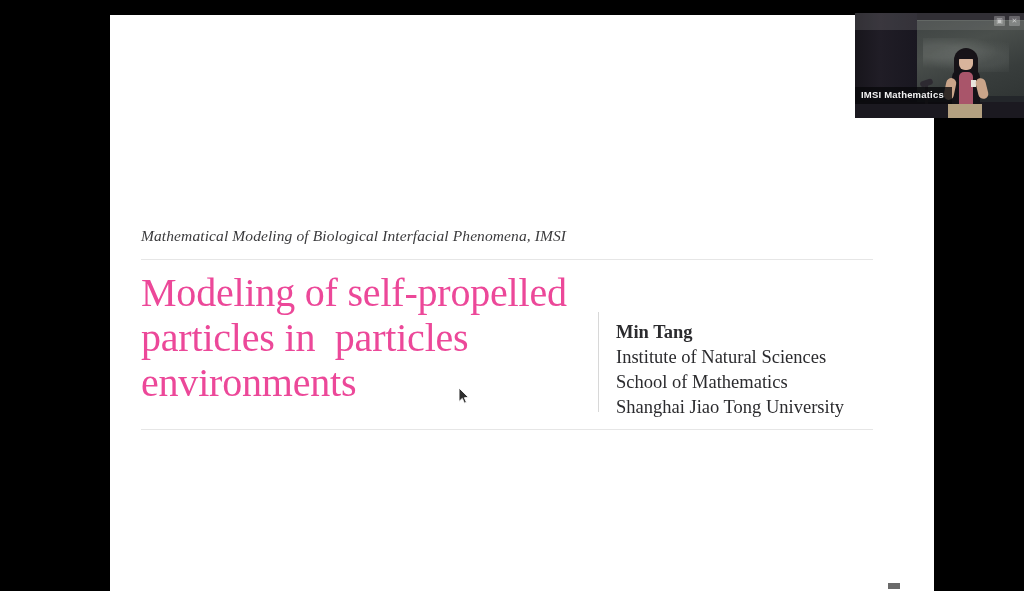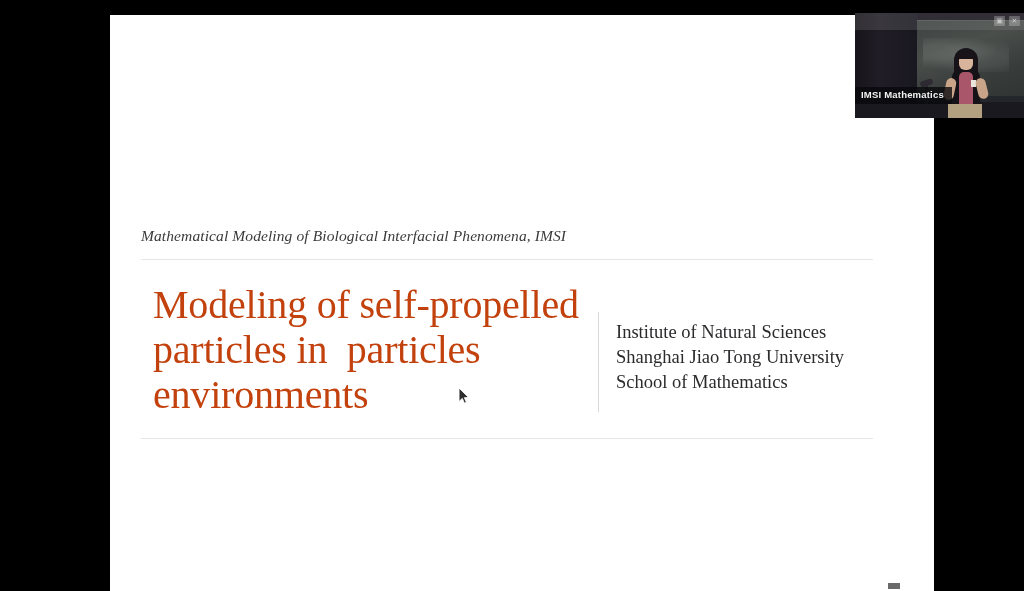--- a/index.html
+++ b/index.html
@@ -70,22 +70,22 @@
     flex: 0 0 457px;
     box-sizing: border-box;
     padding-right: 14px;
   }
 
   .deck-title {
     font-family: "Liberation Serif", serif;
     font-weight: 400;
     font-size: 40px;
     line-height: 45px;
-    color: #c2410c;
-    margin: 12px;
+    color: #ec4899;
+    margin: 0;
     letter-spacing: -0.2px;
   }
   .deck-title .tline { display: block; white-space: pre; }
 
   .divider {
     position: absolute;
     left: 457px;
     top: 52px;
     width: 1px;
     height: 100px;
@@ -282,23 +282,24 @@
           <h1 class="deck-title">
             <span class="tline">Modeling of self-propelled</span>
             <span class="tline">particles in  particles</span>
             <span class="tline">environments</span>
           </h1>
         </div>
 
         <div class="divider"></div>
 
         <div class="author-col">
+          <div class="author-line strong">Min Tang</div>
           <div class="author-line">Institute of Natural Sciences</div>
+          <div class="author-line">School of Mathematics</div>
           <div class="author-line">Shanghai Jiao Tong University</div>
-          <div class="author-line">School of Mathematics</div>
         </div>
 
       </div>
 
       <div class="rule rule-bottom"></div>
     </div>
   </div>
 
   <div id="edge-tick"></div>
 

